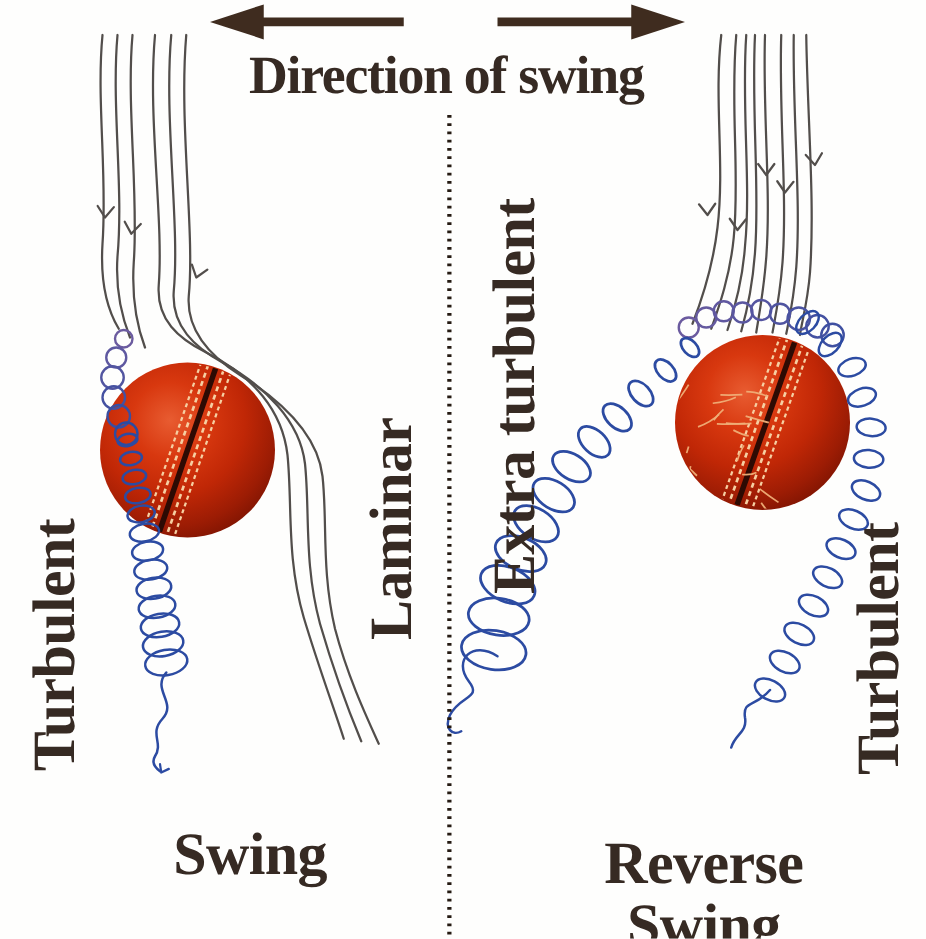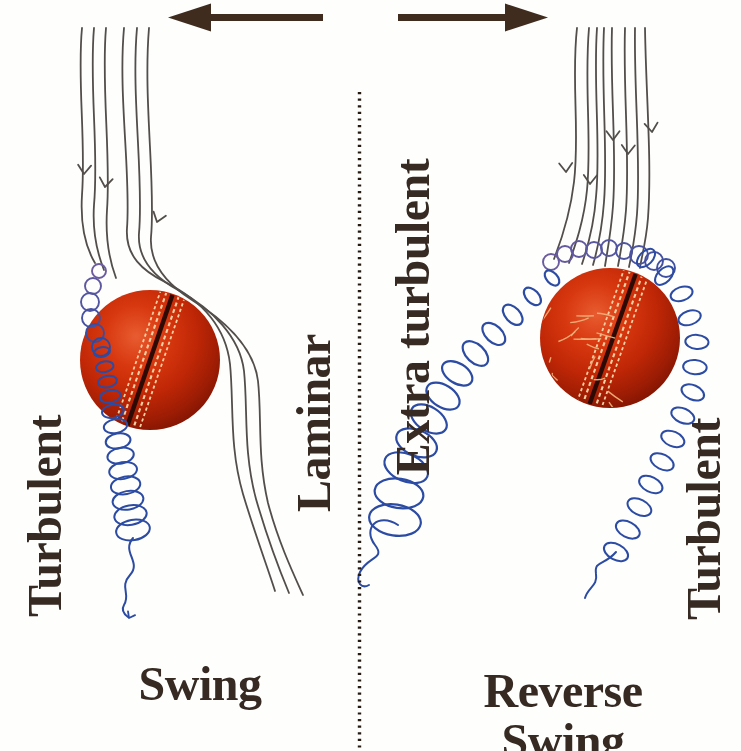--- a/index.html
+++ b/index.html
@@ -182,20 +182,21 @@
         <line x1="359.5" y1="92" x2="359.5" y2="748" stroke="#241a12" stroke-width="3.4" stroke-dasharray="2.2 4.4"></line>
         <g>
           <line x1="207" y1="17.5" x2="323" y2="17.5" stroke="#3f2c1f" stroke-width="7"></line>
           <polygon points="168,17.5 211,3.5 211,31.5" fill="#3f2c1f"></polygon>
           <line x1="398" y1="17.5" x2="509" y2="17.5" stroke="#3f2c1f" stroke-width="7"></line>
           <polygon points="548,17.5 505,3.5 505,31.5" fill="#3f2c1f"></polygon>
         </g>
       </g>
   </svg>
 
+  <div class="title" style="color: rgb(54, 42, 35);">Direction of swing</div>
 
   <div class="vlabel" style="left: 44px; top: 516px; color: rgb(54, 42, 35);">Turbulent</div>
 
   <div class="vlabel" style="left: 313px; top: 423px; color: rgb(54, 42, 35);">Laminar</div>
 
   <div class="vlabel" style="left: 412px; top: 317px; color: rgb(54, 42, 35);">Extra turbulent</div>
 
   <div class="vlabel" style="left: 703px; top: 519px; color: rgb(54, 42, 35);">Turbulent</div>
 
   <div class="caption" style="left: 200px; top: 684px; color: rgb(54, 42, 35);">

